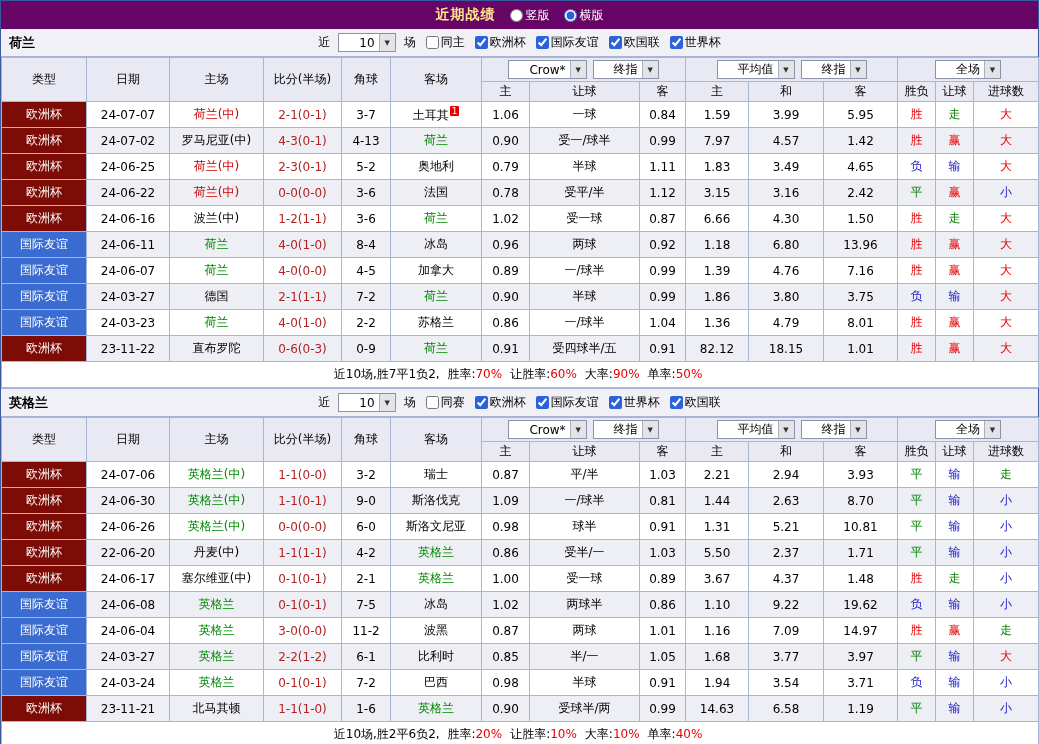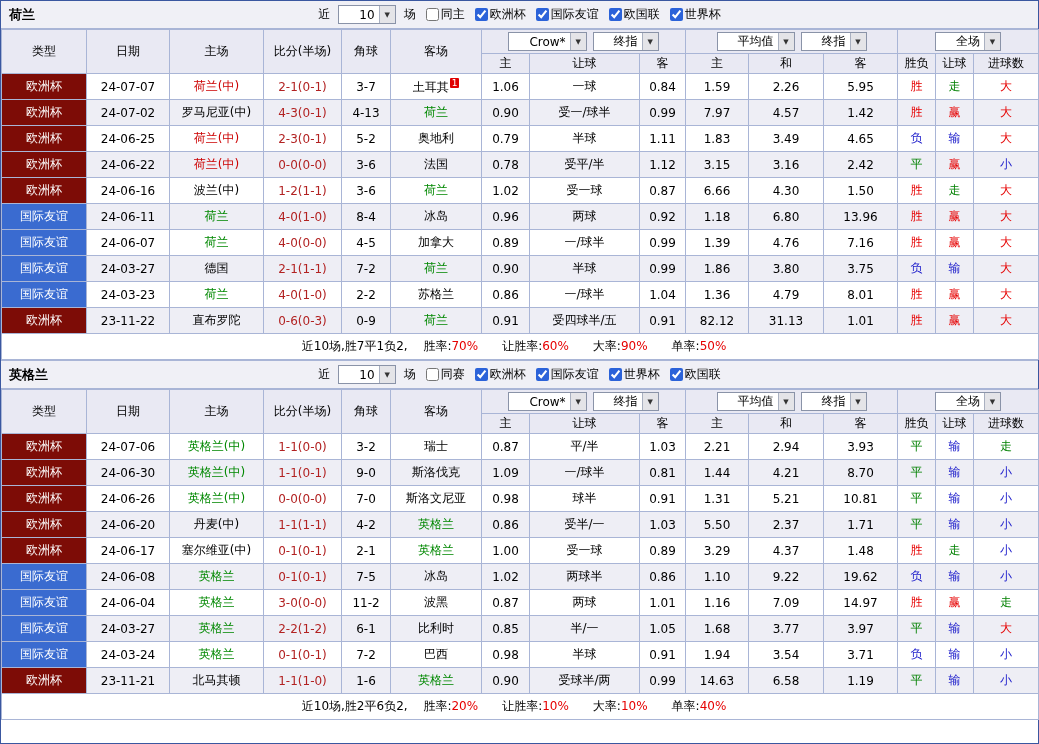--- a/index.html
+++ b/index.html
@@ -26,29 +26,40 @@
   .t-red{color:var(--team-red,#cc0000);}
   .t-green{color:var(--team-green,#008800);}
   .t-black{color:#000000;}
   td.score{color:var(--score,#b22222);}
   td.r-red{color:var(--red,#e60000);}
   td.r-green{color:var(--green,#008000);}
   td.r-blue{color:var(--blue,#2020cc);}
   .rcard{background:#e00000;color:#fff;font-size:9px;line-height:11px;padding:0 2px;margin-left:1px;vertical-align:super;border-radius:1px;}
   tfoot tr.summary td{background:#ffffff;height:26px;}
   .pct{color:var(--red,#e60000);}
-  .stat{margin:0 12px;}
+  .stat{margin:0 4px;}
   .dd{display:inline-flex;align-items:center;border:1px solid #8a93a8;background:#ffffff;height:19px;margin:0 3px;vertical-align:middle;box-sizing:border-box;}
   .dd-label{padding:0 4px;margin-left:16px;}
   .dd-btn{width:15px;align-self:stretch;background:#e4e4e8;border-left:1px solid #a9b0c0;display:flex;align-items:center;justify-content:center;font-size:7px;color:#333;}
 </style>
 </head>
 <body>
 
 <div class="page">
+  <div class="title-bar">
+    <span class="title">近期战绩</span>
+    <label class="layout-radio">
+      <input type="radio" name="layout" style="">
+      <span>竖版</span>
+    </label>
+    <label class="layout-radio">
+      <input type="radio" name="layout" checked="" style="">
+      <span>横版</span>
+    </label>
+  </div>
   <div id="sections">
       <div class="section">
         <div class="filter-row">
           <span class="team-name">荷兰</span>
           <span class="filters">
             <span>近</span>
             <span class="dd" style="min-width:40px;justify-content:space-between">
               <span class="dd-label">10</span>
               <span class="dd-btn">▼</span>
             </span>
@@ -137,21 +148,21 @@
               <td class="type euro">欧洲杯</td>
               <td>24-07-07</td>
               <td class="t-red">荷兰(中)</td>
               <td class="score">2-1(0-1)</td>
               <td>3-7</td>
               <td class="t-black"><span>土耳其</span><sup class="rcard">1</sup></td>
               <td>1.06</td>
               <td>一球</td>
               <td>0.84</td>
               <td>1.59</td>
-              <td>2.26</td>
+              <td>3.99</td>
               <td>5.95</td>
               <td class="r-red">胜</td>
               <td class="r-green">走</td>
               <td class="r-red">大</td>
             </tr>
             <tr class="even">
               <td class="type euro">欧洲杯</td>
               <td>24-07-02</td>
               <td class="t-black">罗马尼亚(中)</td>
               <td class="score">4-3(0-1)</td>
@@ -290,21 +301,21 @@
               <td class="type euro">欧洲杯</td>
               <td>23-11-22</td>
               <td class="t-black">直布罗陀</td>
               <td class="score">0-6(0-3)</td>
               <td>0-9</td>
               <td class="t-green"><span>荷兰</span></td>
               <td>0.91</td>
               <td>受四球半/五</td>
               <td>0.91</td>
               <td>82.12</td>
-              <td>31.13</td>
+              <td>18.15</td>
               <td>1.01</td>
               <td class="r-red">胜</td>
               <td class="r-red">赢</td>
               <td class="r-red">大</td>
             </tr>
           </tbody>
           <tfoot>
             <tr class="summary">
               <td colspan="15"><span>近10场,胜7平1负2,</span> <span class="stat"><span>胜率:</span><span class="pct">70%</span></span><span class="stat"><span>让胜率:</span><span class="pct">60%</span></span><span class="stat"><span>大率:</span><span class="pct">90%</span></span><span class="stat"><span>单率:</span><span class="pct">50%</span></span></td>
             </tr>
@@ -422,46 +433,46 @@
               <td class="type euro">欧洲杯</td>
               <td>24-06-30</td>
               <td class="t-green">英格兰(中)</td>
               <td class="score">1-1(0-1)</td>
               <td>9-0</td>
               <td class="t-black"><span>斯洛伐克</span></td>
               <td>1.09</td>
               <td>一/球半</td>
               <td>0.81</td>
               <td>1.44</td>
-              <td>4.21</td>
+              <td>2.63</td>
               <td>8.70</td>
               <td class="r-green">平</td>
               <td class="r-blue">输</td>
               <td class="r-blue">小</td>
             </tr>
             <tr class="odd">
               <td class="type euro">欧洲杯</td>
               <td>24-06-26</td>
               <td class="t-green">英格兰(中)</td>
               <td class="score">0-0(0-0)</td>
-              <td>7-0</td>
+              <td>6-0</td>
               <td class="t-black"><span>斯洛文尼亚</span></td>
               <td>0.98</td>
               <td>球半</td>
               <td>0.91</td>
               <td>1.31</td>
               <td>5.21</td>
               <td>10.81</td>
               <td class="r-green">平</td>
               <td class="r-blue">输</td>
               <td class="r-blue">小</td>
             </tr>
             <tr class="even">
               <td class="type euro">欧洲杯</td>
-              <td>24-06-20</td>
+              <td>22-06-20</td>
               <td class="t-black">丹麦(中)</td>
               <td class="score">1-1(1-1)</td>
               <td>4-2</td>
               <td class="t-green"><span>英格兰</span></td>
               <td>0.86</td>
               <td>受半/一</td>
               <td>1.03</td>
               <td>5.50</td>
               <td>2.37</td>
               <td>1.71</td>
@@ -472,21 +483,21 @@
             <tr class="odd">
               <td class="type euro">欧洲杯</td>
               <td>24-06-17</td>
               <td class="t-black">塞尔维亚(中)</td>
               <td class="score">0-1(0-1)</td>
               <td>2-1</td>
               <td class="t-green"><span>英格兰</span></td>
               <td>1.00</td>
               <td>受一球</td>
               <td>0.89</td>
-              <td>3.29</td>
+              <td>3.67</td>
               <td>4.37</td>
               <td>1.48</td>
               <td class="r-red">胜</td>
               <td class="r-green">走</td>
               <td class="r-blue">小</td>
             </tr>
             <tr class="even">
               <td class="type friendly">国际友谊</td>
               <td>24-06-08</td>
               <td class="t-green">英格兰</td>

